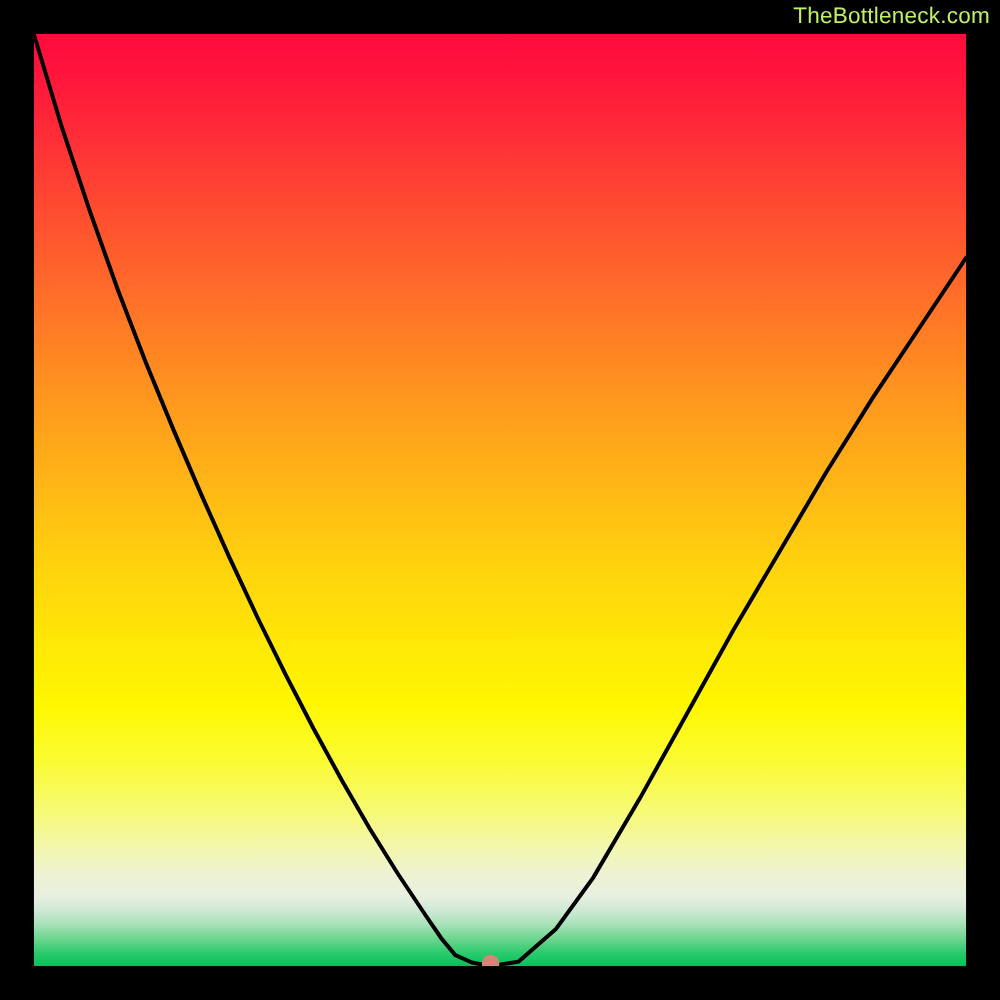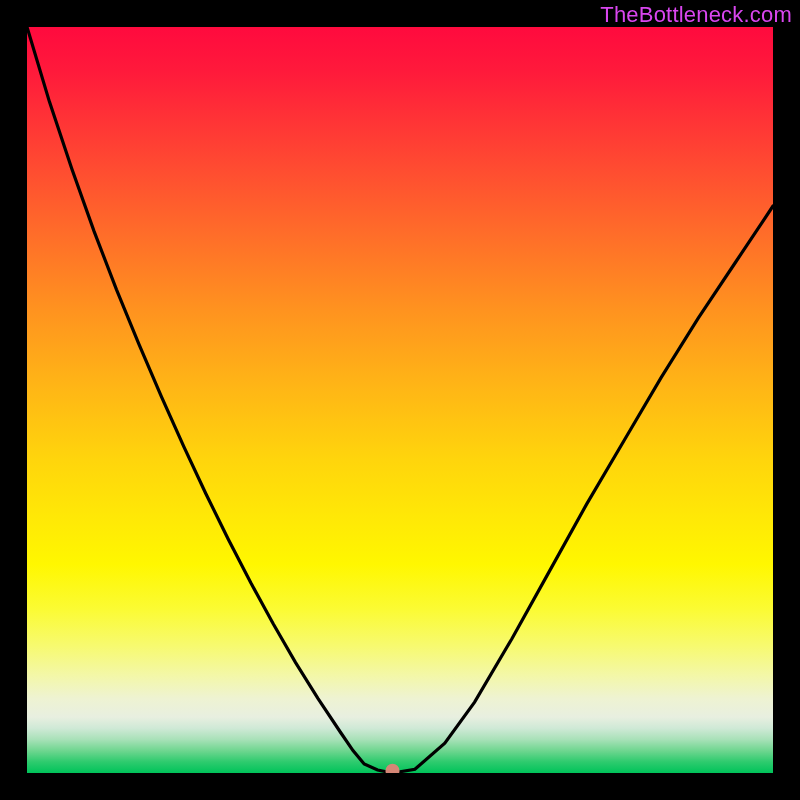--- a/index.html
+++ b/index.html
@@ -55,22 +55,22 @@
   }
   svg.curve {
     position: absolute;
     left: 0; top: 0;
     width: 746px; height: 746px;
   }
   .watermark {
     position: absolute;
     top: 2px;
     right: 8px;
-    color: #d946ef;
-    font-size: 22px;
+    color: #bef264;
+    font-size: 18px;
     font-weight: 500;
     letter-spacing: 0.2px;
     user-select: none;
   }
 </style>
 </head>
 <body>
 
 <div class="frame">
 

